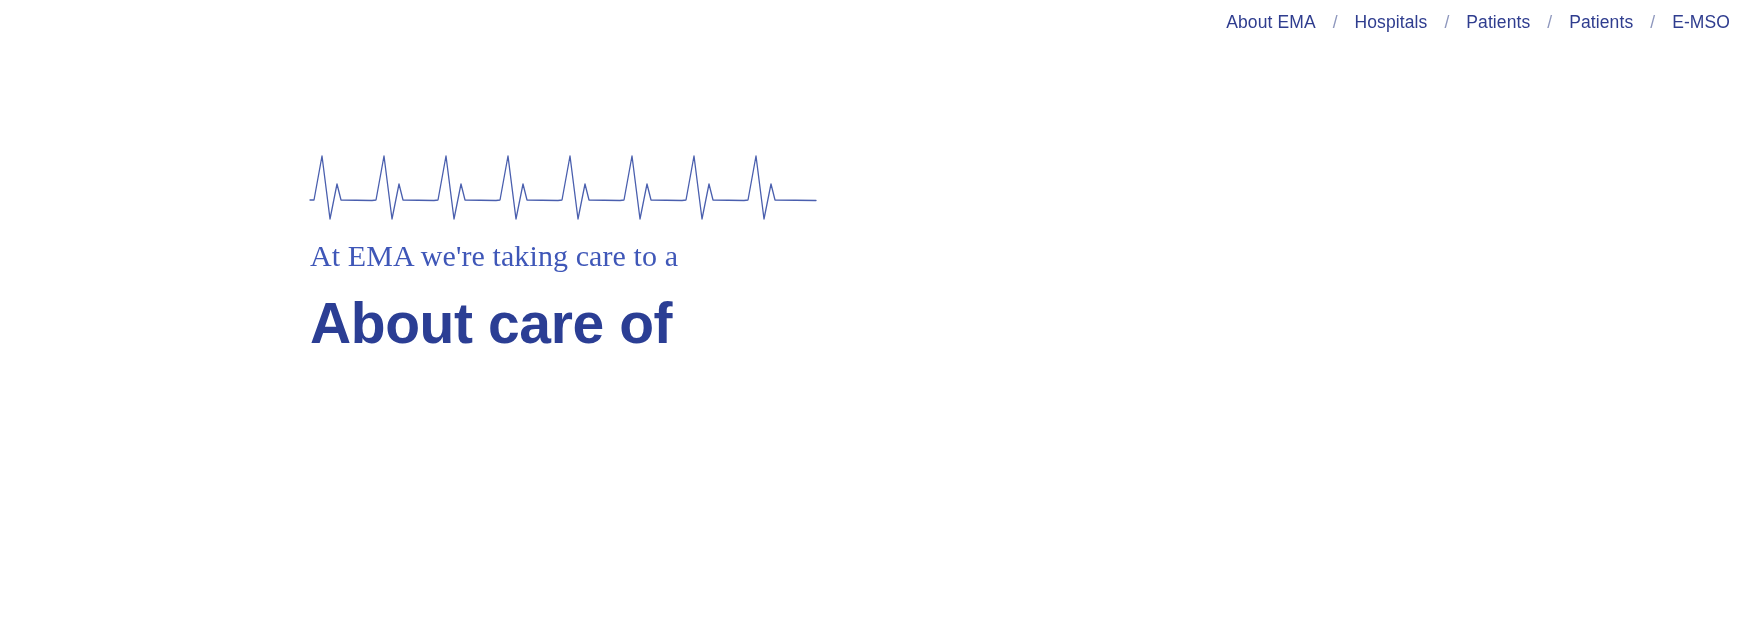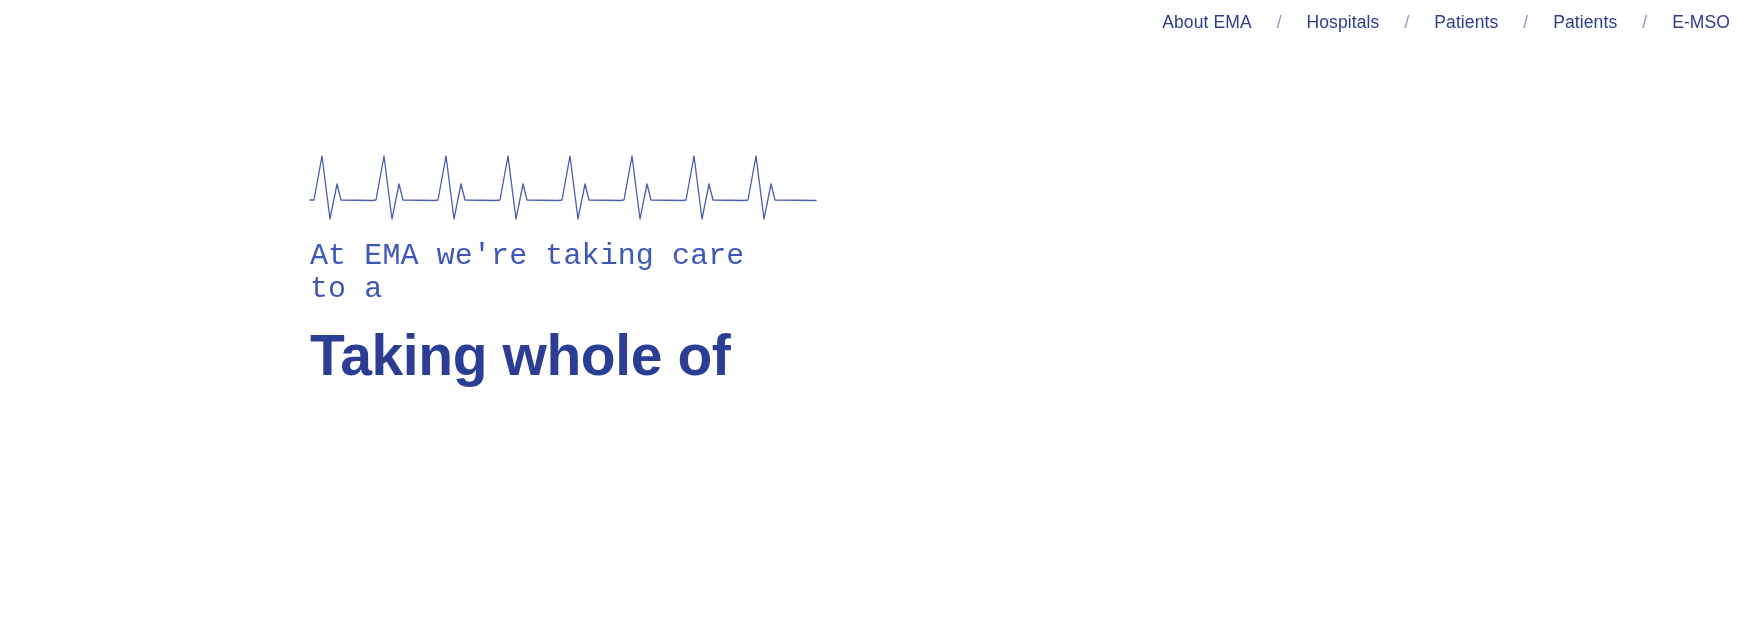--- a/index.html
+++ b/index.html
@@ -21,21 +21,21 @@
   }
 
   
   .topnav {
     position:absolute;
     top:0;
     right:22px;
     height:44px;
     display:flex;
     align-items:center;
-    gap:8px;
+    gap:0;
     white-space:nowrap;
   }
 
   .nav-link {
     font-family:"Liberation Sans", sans-serif;
     font-size:17.5px;
     font-weight:400;
     line-height:44px;
     color:#2f3d8f;
     letter-spacing:.1px;
@@ -64,21 +64,21 @@
 
   .ekg-wrap {
     width:506px;
     height:82px;
     margin:0 0 18px 0;
     display:block;
   }
   .ekg-wrap svg { display:block; width:506px; height:82px; overflow:visible; }
 
   .hero-sub {
-    font-family:Liberation Mono, monospace;
+    font-family:Liberation Serif, serif;
     font-size:30px;
     font-weight:300;
     line-height:1.09;
     color:#3f57b8;
     letter-spacing:.1px;
     max-width:470px;
     margin-bottom:22px;
   }
   .hero-sub .sub-line { display:block; }
 
@@ -126,17 +126,17 @@
           L 438,60 L 446,16 L 454,79 L 461,44 L 465,60 L 506,60.5
         "></path>
       </svg>
     </div>
 
     <p class="hero-sub">
       <span class="sub-line">At EMA we're taking care to a</span>
     </p>
 
     <h1 class="hero-title">
-      <span class="title-line">Taking whole of</span>
+      <span class="title-line">About care of</span>
     </h1>
 
   </div>
 </div>
 
 </body></html>

